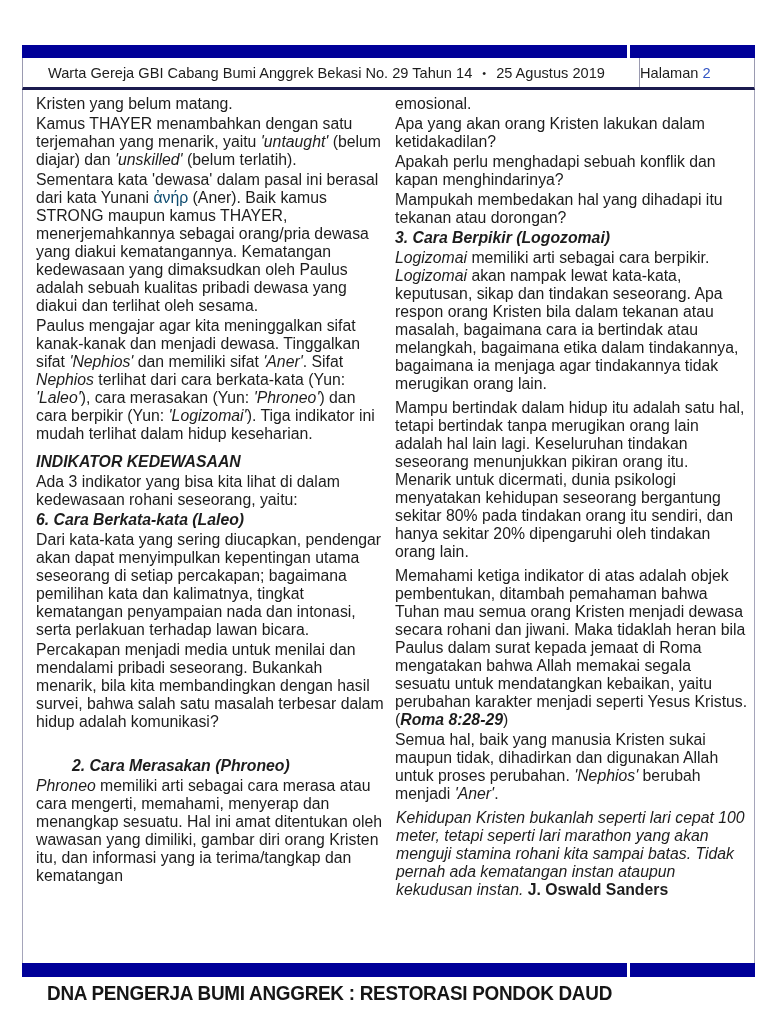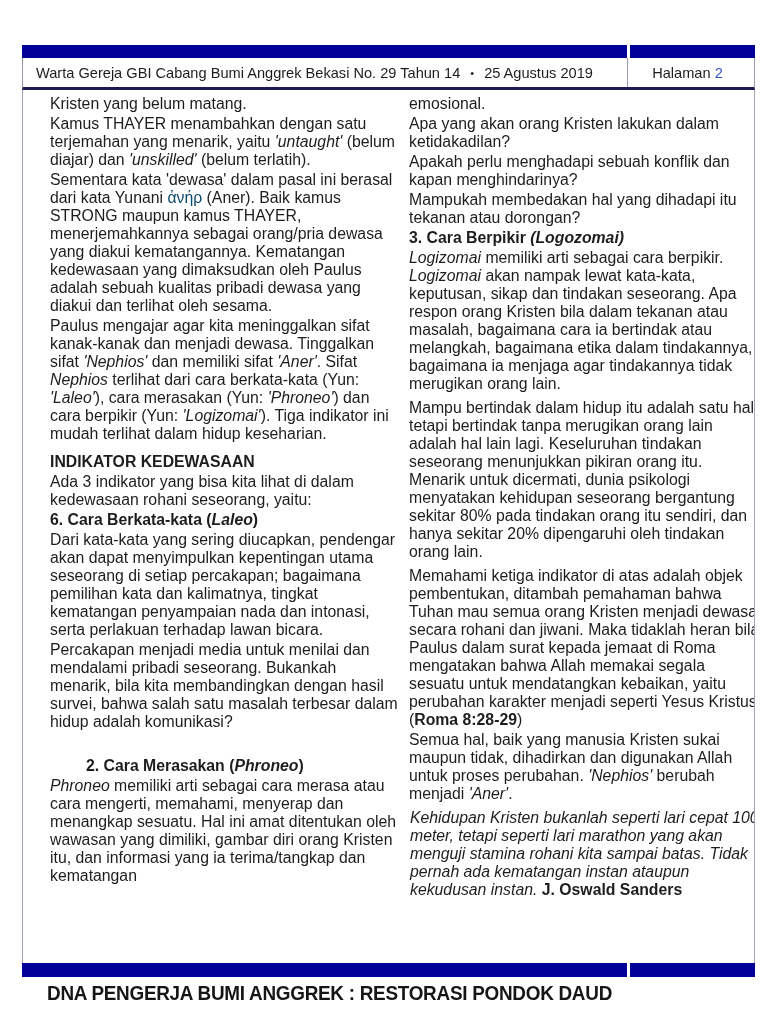--- a/index.html
+++ b/index.html
@@ -7,38 +7,38 @@
         font-family:"Liberation Sans","DejaVu Sans",sans-serif;color:#1d1d1d;}
   .frame{position:absolute;left:22px;top:45px;width:733px;}
   
   .bar{display:flex;height:13px;}
   .bar .seg-l{width:605px;background:var(--navy);}
   .bar .seg-gap{width:3px;background:#fff;}
   .bar .seg-r{flex:1;background:var(--navy);}
   
   .mast{display:flex;height:29px;border-left:1px solid #9a9ab0;border-right:1px solid #9a9ab0;
         border-bottom:3px solid #1b1b4f;background:#fff;align-items:center;
-        font-size:14.6px;white-space:nowrap;}
+        font-size:14.6px;white-space:nowrap;padding-left:12px;}
   .mast .cell-l{width:605px;border-right:1px solid #9a9ab0;height:100%;display:flex;
         align-items:center;padding-left:13px;box-sizing:border-box;}
-  .mast .cell-r{flex:1;text-align:center;padding-right:7px;}
+  .mast .cell-r{flex:1;text-align:left;padding-right:7px;}
   .mast .bullet{margin:0 10px;font-size:11px;}
   .blue{color:#3456c4;}
   
   .body{border-left:1px solid #a5a5ba;border-right:1px solid #a5a5ba;box-sizing:border-box;
-        height:873px;overflow:hidden;padding:5px 5px 0 27px;
+        height:873px;overflow:hidden;padding:5px 5px 0 13px;
         display:grid;grid-template-columns:350px 353px;column-gap:9px;}
   .col{font-size:15.8px;line-height:18px;}
   .blk{margin:0 0 2px 0;}
   .blk.h{font-weight:700;}
   .mt-sm{margin-top:6px;}
   .mt-md{margin-top:10px;}
   .mt-lg{margin-top:26px;margin-left:36px;}
   .it{font-style:italic;}
-  .bd{font-weight:700;}
+  .bd{font-weight:700;font-style:italic;}
   .up{font-style:normal;}
   .bluetxt{color:#0c4a6e;}
   .quote{font-style:italic;margin-top:6px;padding:0 1px;}
   
   .footer-title{position:absolute;left:47px;top:981px;font-size:21px;font-weight:700;
         letter-spacing:-0.3px;transform:scaleX(0.9);transform-origin:left center;
         white-space:nowrap;color:#161616;}
 </style>
 </head>
 <body>

